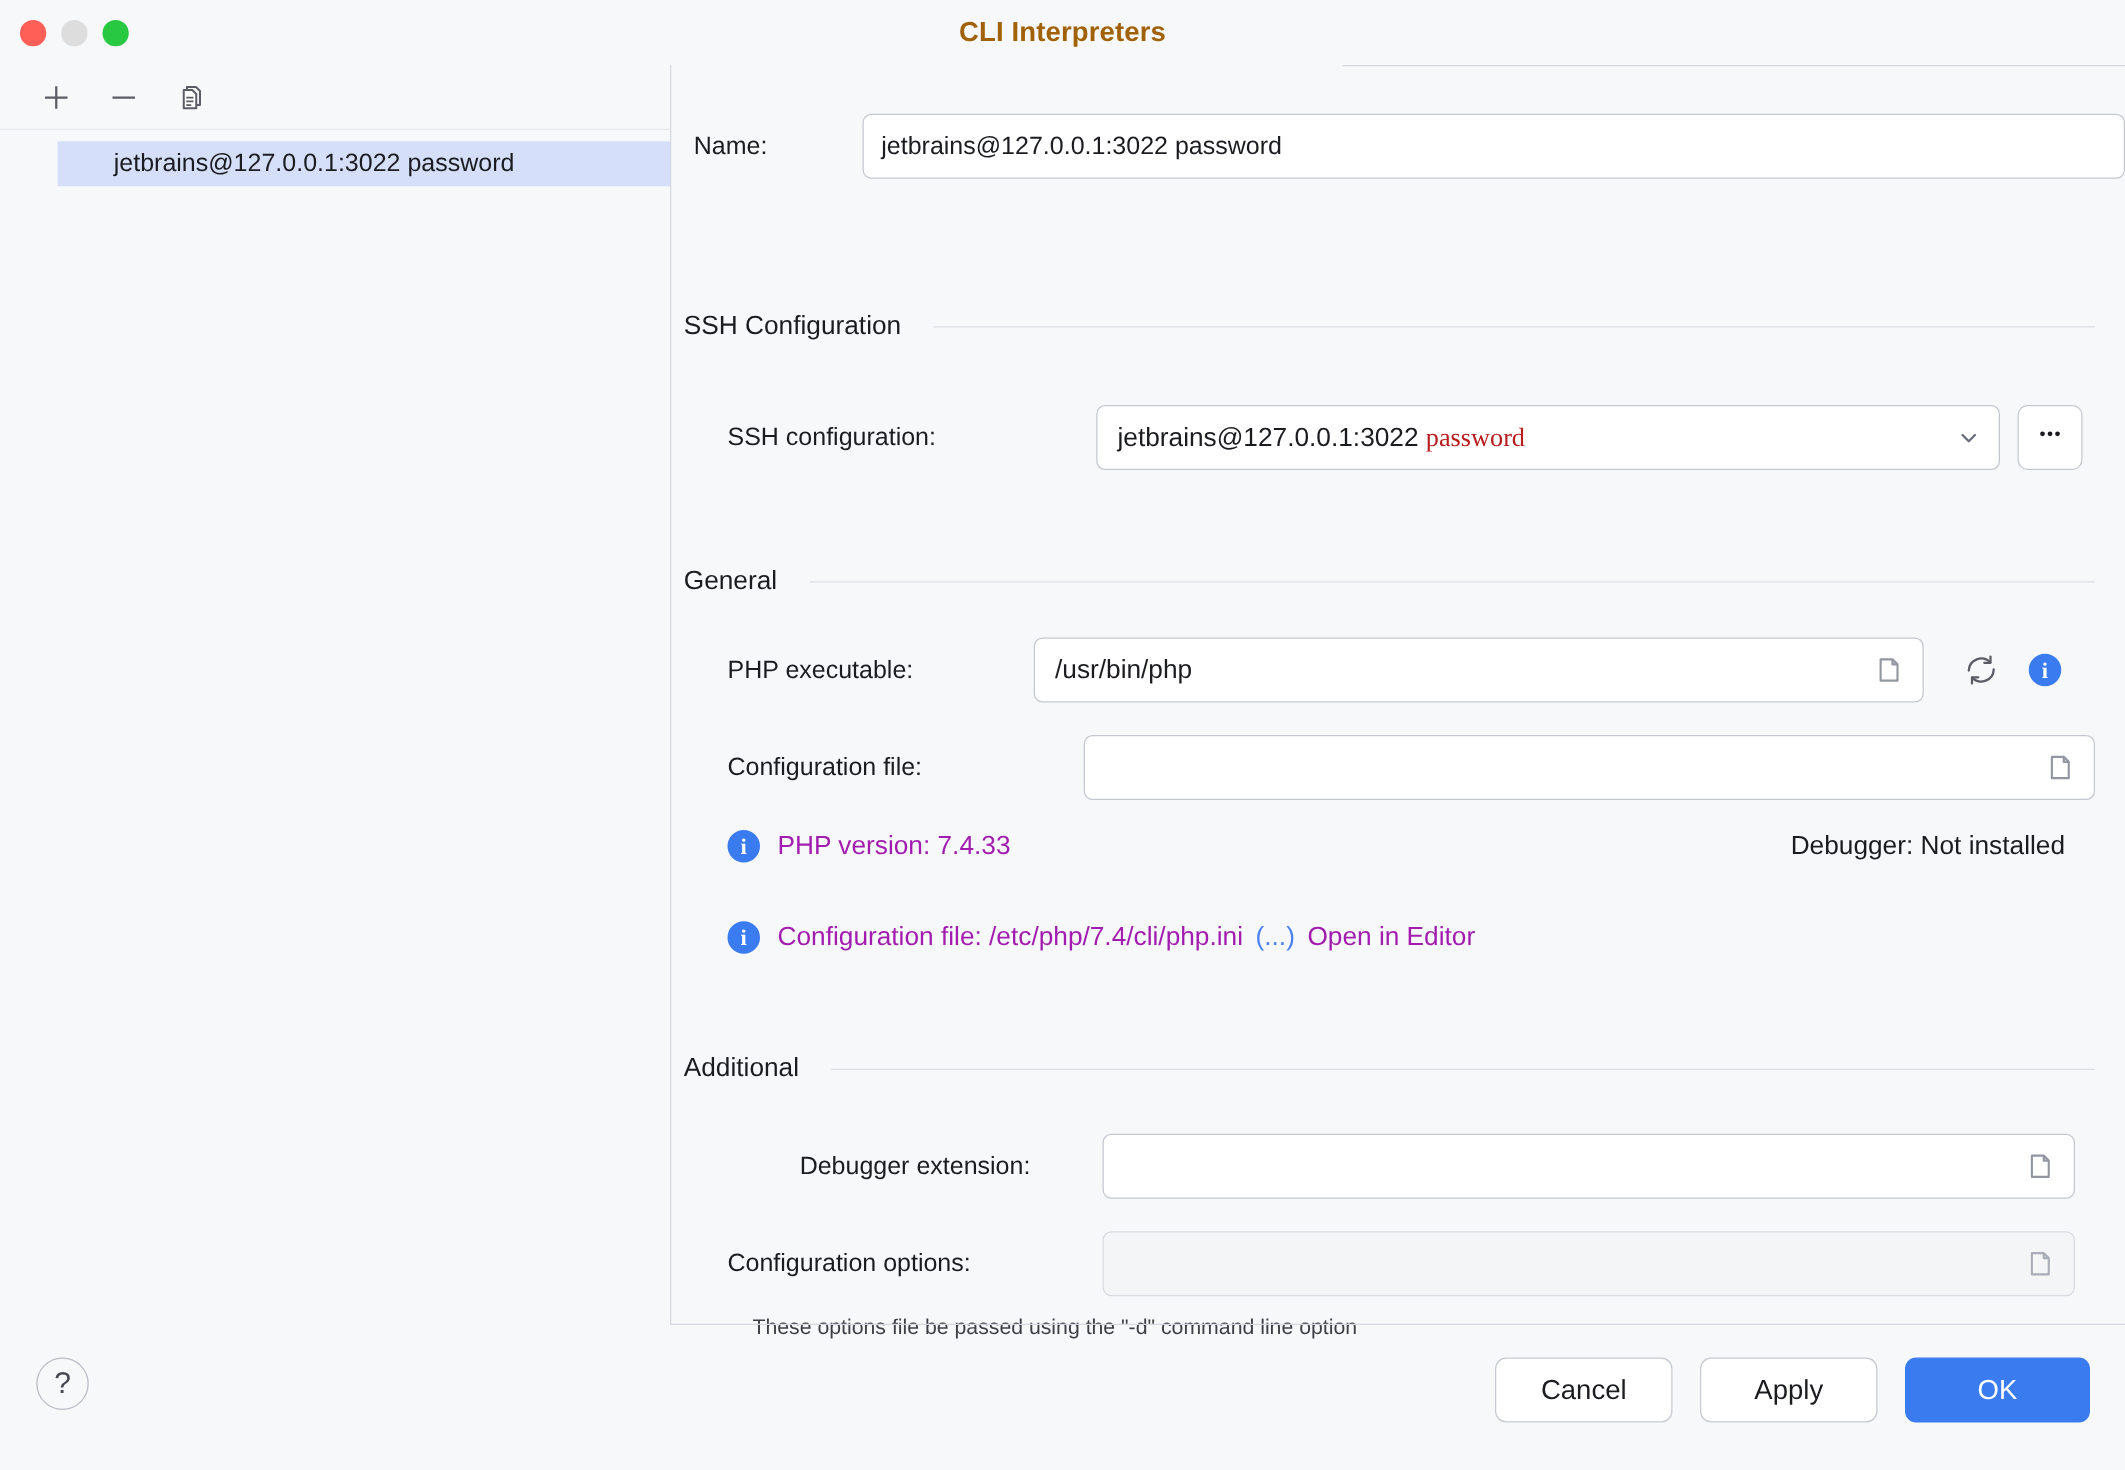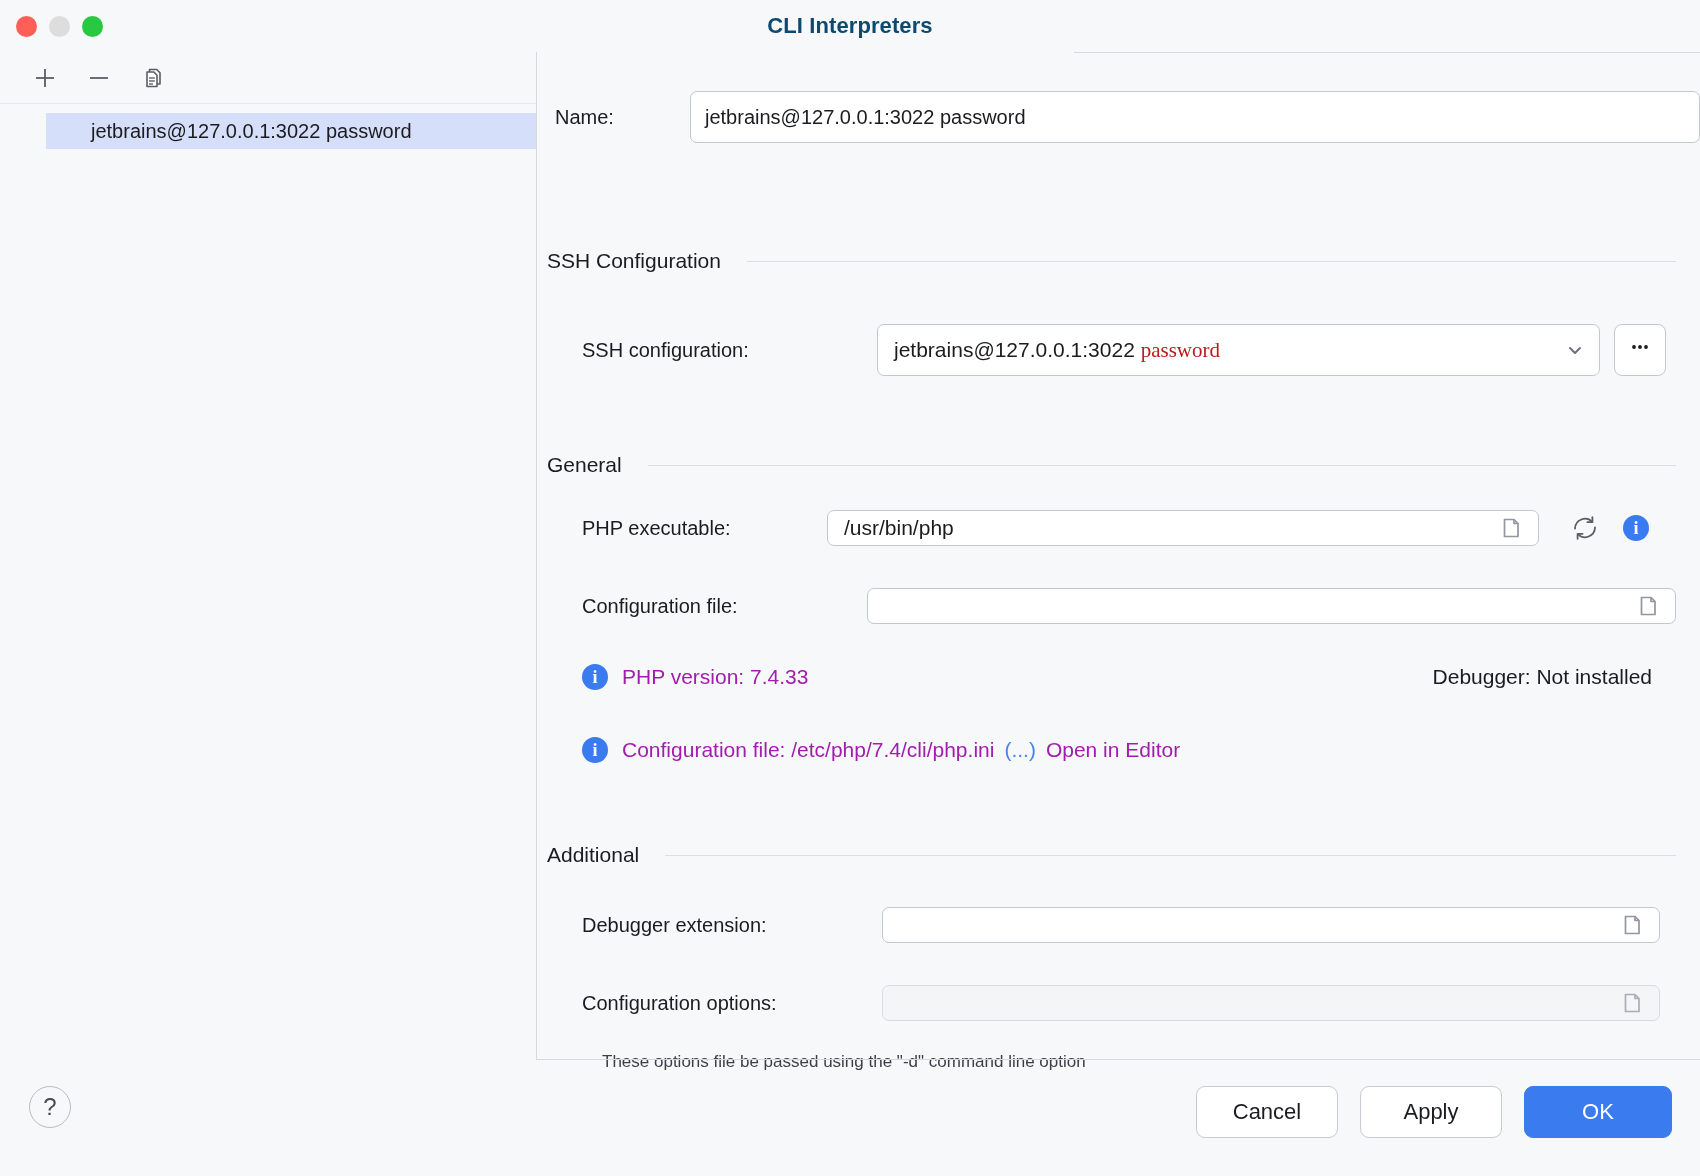--- a/index.html
+++ b/index.html
@@ -35,21 +35,21 @@
     display: flex;
     gap: 12px;
   }
   .light { width: 21px; height: 21px; border-radius: 50%; }
   .light.red    { background: #ff5f57; }
   .light.yellow { background: #dddddd; }
   .light.green  { background: #28c840; }
   .win-title {
     font-size: 22px;
     font-weight: bold;
-    color: #0c4a6e;
+    color: #a16207;
     letter-spacing: 0.1px;
   }
 
   
   .body {
     flex: 1 1 auto;
     display: flex;
     min-height: 0;
   }
 
@@ -203,21 +203,21 @@
   .php-row .lbl { width: 245px; }
   .php-row .field-wrap {
     flex: 1 1 auto;
     max-width: 712px;
   }
   .field-inner {
     position: relative;
     background: #fff;
     border: 1px solid #c4c7d0;
     border-radius: 7px;
-    height: 36px;
+    height: 52px;
     display: flex;
     align-items: center;
     padding: 0 52px 0 16px;
     font-size: 21px;
     color: #1b1c1f;
   }
   .field-inner.disabled { background: #f4f5f7; border-color: #d9dbe2; }
   .fold-icon {
     position: absolute;
     right: 14px; top: 50%;
@@ -284,21 +284,21 @@
   }
   .link.paren { color: #4b82f1; }
 
   .dbgext-row {
     position: absolute;
     left: 45px; top: 855px;
     right: 24px;
     display: flex;
     align-items: center;
   }
-  .dbgext-row .lbl { width: 300px; }
+  .dbgext-row .lbl { width: 300px; text-align: center; }
   .dbgext-row .field-wrap { flex: 1 1 auto; max-width: 778px; }
 
   .cfgopt-row {
     position: absolute;
     left: 45px; top: 933px;
     right: 24px;
     display: flex;
     align-items: center;
   }
   .cfgopt-row .lbl { width: 300px; }

